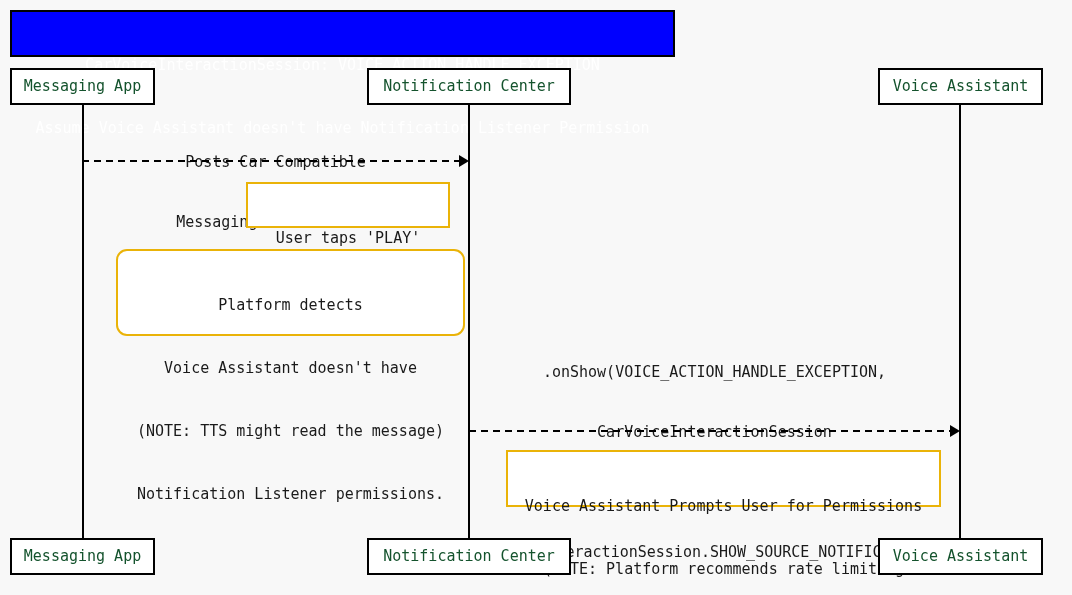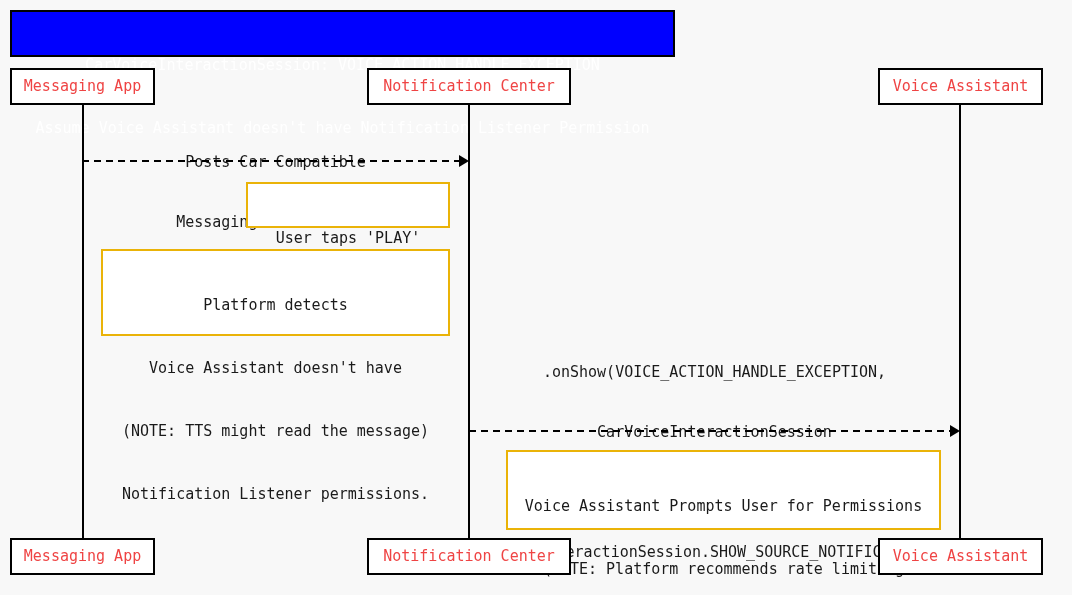--- a/index.html
+++ b/index.html
@@ -49,21 +49,21 @@
   
   .participant {
     position: absolute;
     border: 2px solid #000000;
     background: #ffffff;
     box-sizing: border-box;
     height: 37px;
     line-height: 33px;
     text-align: center;
     font-size: 15px;
-    color: #ef4444;
+    color: #14532d;
     white-space: pre;
   }
 
   
   .note {
     position: absolute;
     border: 2px solid #eab308;
     background: #ffffff;
     box-sizing: border-box;
     text-align: center;
@@ -140,40 +140,40 @@
   <div class="arrow" style="left:82px; top:155px; width:387px;">
     <div class="shaft"></div>
     <div class="head"></div>
   </div>
 
   <div class="note" style="left:246px; top:182px; width:204px; height:46px;">
     <span class="note-line">User taps 'PLAY'</span>
     <span class="note-line">on Msg Notification</span>
   </div>
 
-  <div class="note" style="left:101px; top:249px; width:349px; height:87px;">
+  <div class="note" style="left:116px; top:249px; width:349px; height:87px;border-radius:11px;">
     <span class="note-line">Platform detects</span>
     <span class="note-line">Voice Assistant doesn't have</span>
     <span class="note-line">(NOTE: TTS might read the message)</span>
     <span class="note-line">Notification Listener permissions.</span>
   </div>
 
   <div class="msg-label" style="left:469px; top:322px; width:491px;">
     <span class="msg-line">.onShow(VOICE_ACTION_HANDLE_EXCEPTION,</span>
     <span class="msg-line">CarVoiceInteractionSession</span>
     <span class="msg-line">Bundle payload,</span>
     <span class="msg-line">VoiceInteractionSession.SHOW_SOURCE_NOTIFICATION)</span>
   </div>
 
   <div class="arrow" style="left:469px; top:425px; width:491px;">
     <div class="shaft"></div>
     <div class="head"></div>
   </div>
 
-  <div class="note" style="left:506px; top:450px; width:435px; height:80px;text-align:center;">
+  <div class="note" style="left:506px; top:450px; width:435px; height:57px;text-align:center;">
     <span class="note-line">Voice Assistant Prompts User for Permissions</span>
     <span class="note-line">(NOTE: Platform recommends rate limiting</span>
     
   </div>
 
   <div class="participant" style="left:10px; top:538px; width:145px;">Messaging App</div>
   <div class="participant" style="left:367px; top:538px; width:204px;">Notification Center</div>
   <div class="participant" style="left:878px; top:538px; width:165px;">Voice Assistant</div>
 
 </div>

